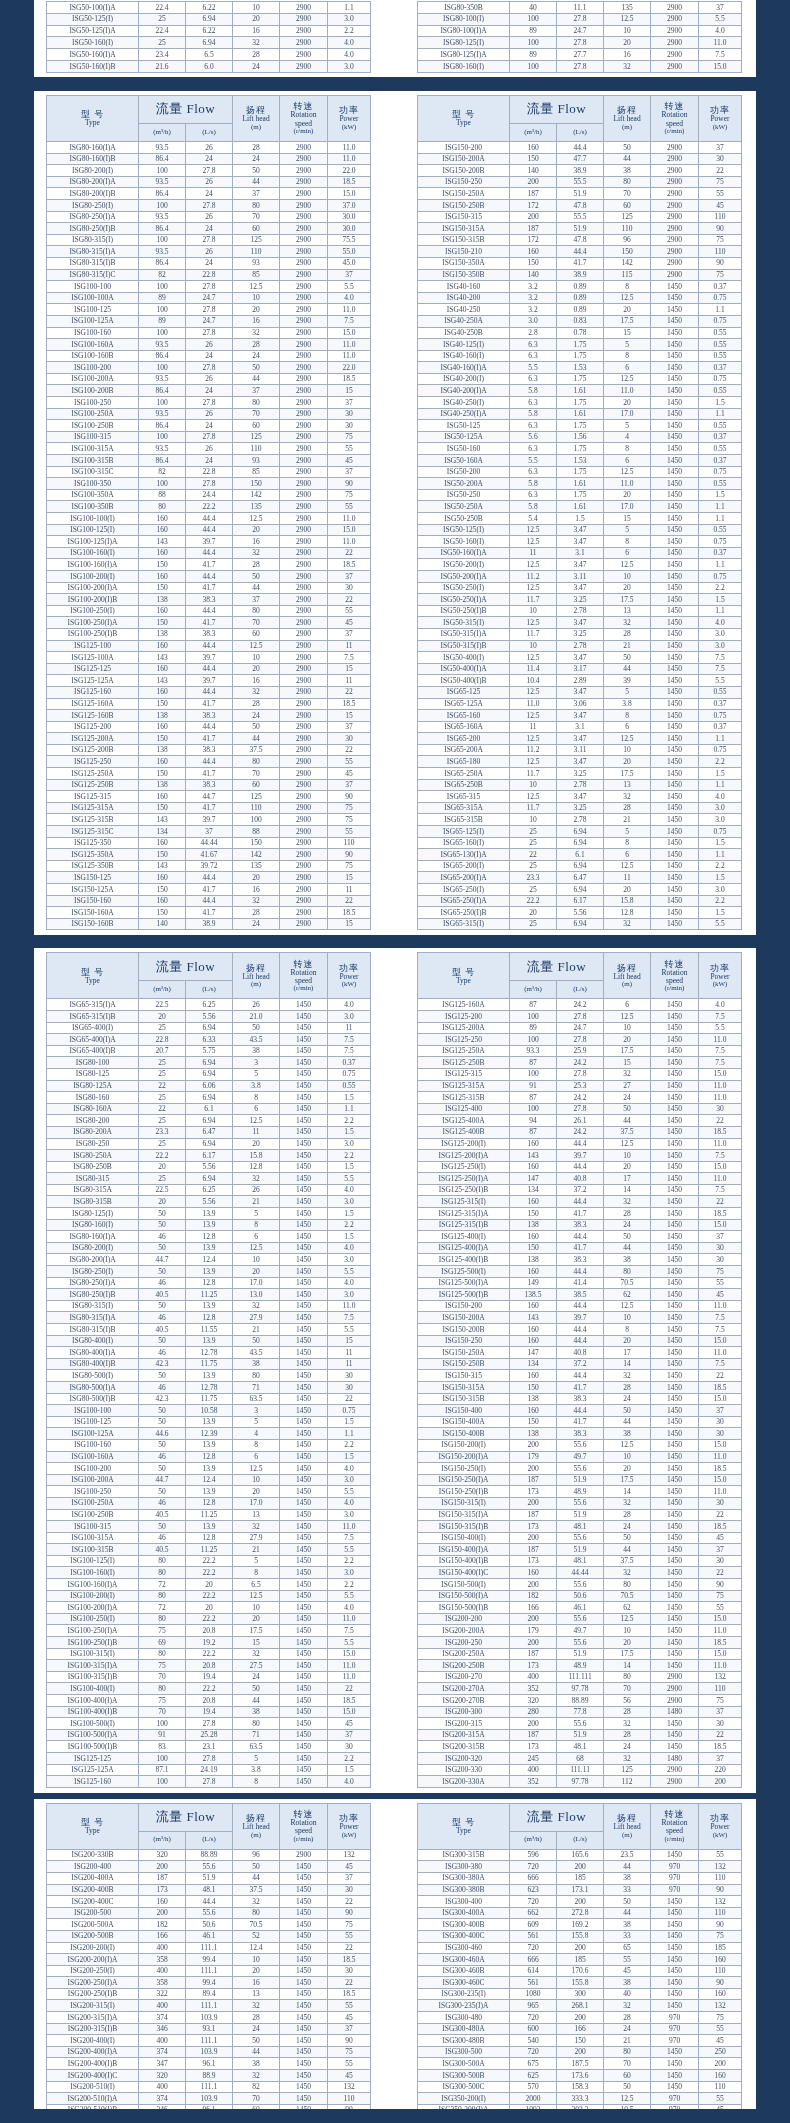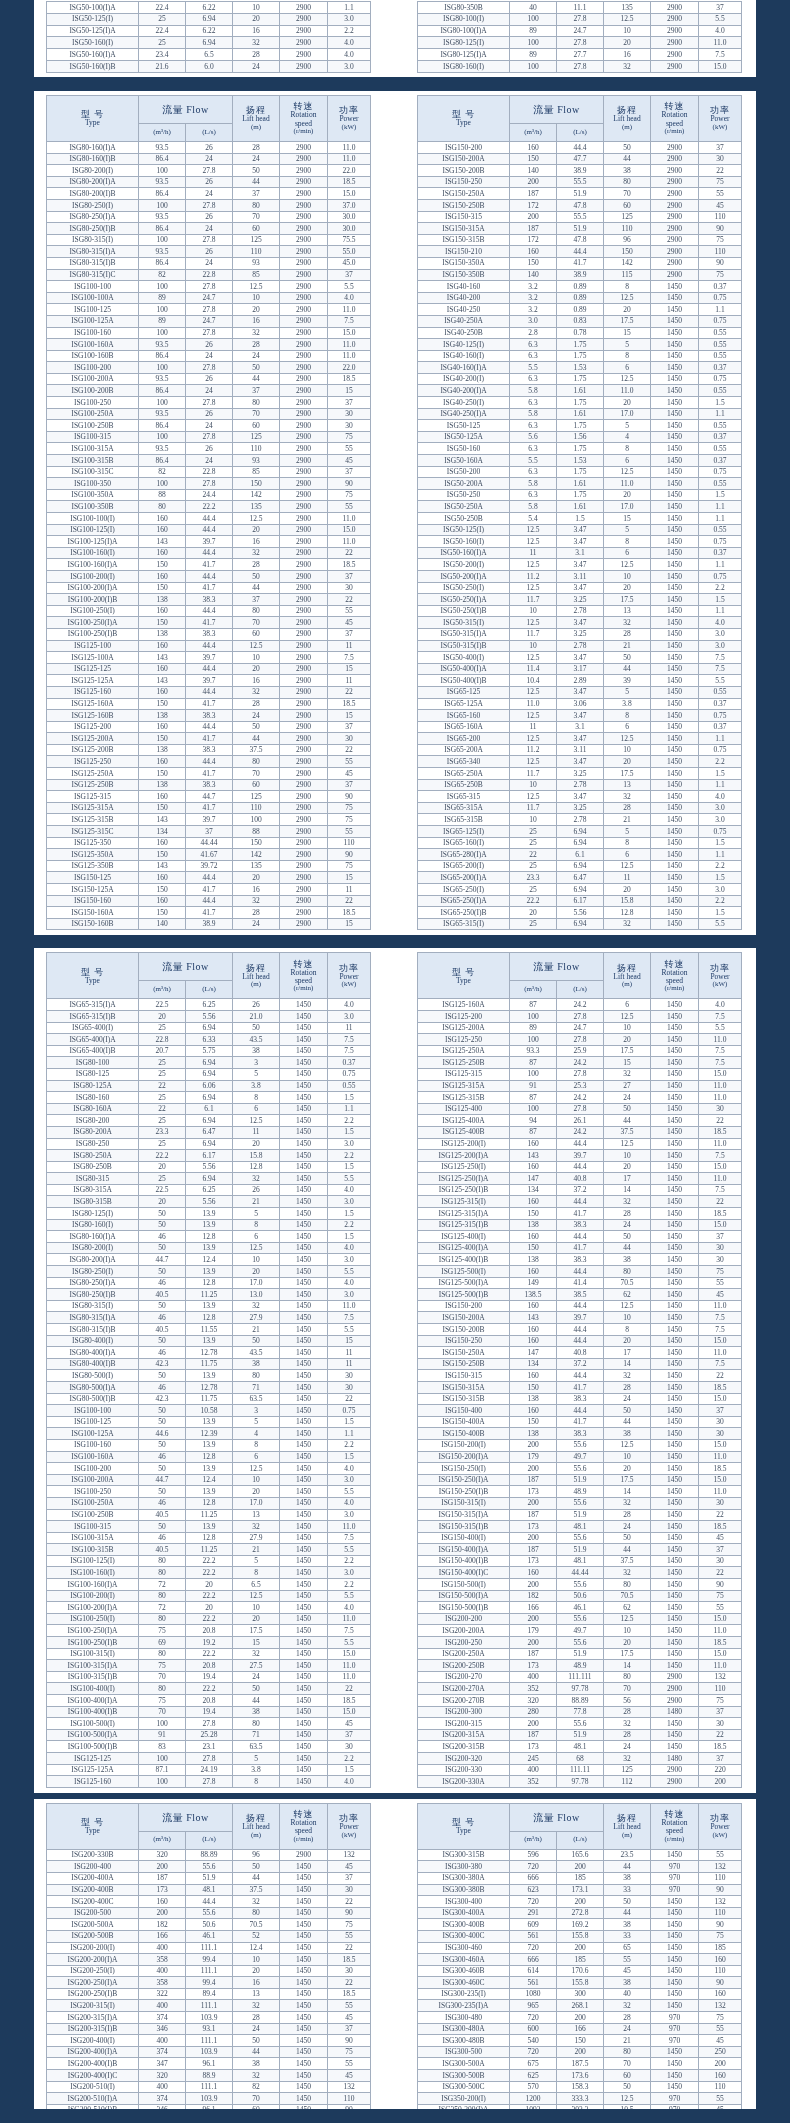--- a/index.html
+++ b/index.html
@@ -47,21 +47,21 @@
   .spec tbody tr:nth-child(even) td{background:#f6f8fb;}
   .spec th{
     background:#dee8f4;
     color:#1d3a66;
     font-weight:normal;
   }
   .spec thead tr.h1 th{height:27px;}
   .spec thead tr.h2 th{height:17px;}
   th span{display:block;line-height:1.12;}
   th span.zh{font-size:9px;letter-spacing:1px;}
-  th span.zhen{font-size:10px;letter-spacing:0.5px;}
+  th span.zhen{font-size:13px;letter-spacing:0.5px;}
   th span.en{font-size:7.5px;letter-spacing:0;}
   th span.unit{font-size:7px;}
 </style>
 </head>
 <body>
 
 <div class="page">
   <section class="card card-s1">
     <table class="spec">
         <colgroup>
@@ -1239,21 +1239,21 @@
           </tr>
           <tr>
             <td>ISG65-200A</td>
             <td>11.2</td>
             <td>3.11</td>
             <td>10</td>
             <td>1450</td>
             <td>0.75</td>
           </tr>
           <tr>
-            <td>ISG65-340</td>
+            <td>ISG65-180</td>
             <td>12.5</td>
             <td>3.47</td>
             <td>20</td>
             <td>1450</td>
             <td>2.2</td>
           </tr>
           <tr>
             <td>ISG65-250A</td>
             <td>11.7</td>
             <td>3.25</td>
@@ -1303,21 +1303,21 @@
           </tr>
           <tr>
             <td>ISG65-160(I)</td>
             <td>25</td>
             <td>6.94</td>
             <td>8</td>
             <td>1450</td>
             <td>1.5</td>
           </tr>
           <tr>
-            <td>ISG65-280(I)A</td>
+            <td>ISG65-130(I)A</td>
             <td>22</td>
             <td>6.1</td>
             <td>6</td>
             <td>1450</td>
             <td>1.1</td>
           </tr>
           <tr>
             <td>ISG65-200(I)</td>
             <td>25</td>
             <td>6.94</td>
@@ -2864,21 +2864,21 @@
           <tr>
             <td>ISG300-400</td>
             <td>720</td>
             <td>200</td>
             <td>50</td>
             <td>1450</td>
             <td>132</td>
           </tr>
           <tr>
             <td>ISG300-400A</td>
-            <td>291</td>
+            <td>662</td>
             <td>272.8</td>
             <td>44</td>
             <td>1450</td>
             <td>110</td>
           </tr>
           <tr>
             <td>ISG300-400B</td>
             <td>609</td>
             <td>169.2</td>
             <td>38</td>
@@ -2992,21 +2992,21 @@
           <tr>
             <td>ISG300-500C</td>
             <td>570</td>
             <td>158.3</td>
             <td>50</td>
             <td>1450</td>
             <td>110</td>
           </tr>
           <tr>
             <td>ISG350-200(I)</td>
-            <td>1200</td>
+            <td>2000</td>
             <td>333.3</td>
             <td>12.5</td>
             <td>970</td>
             <td>55</td>
           </tr>
           <tr>
             <td>ISG350-200(I)A</td>
             <td>1092</td>
             <td>303.3</td>
             <td>10.5</td>

